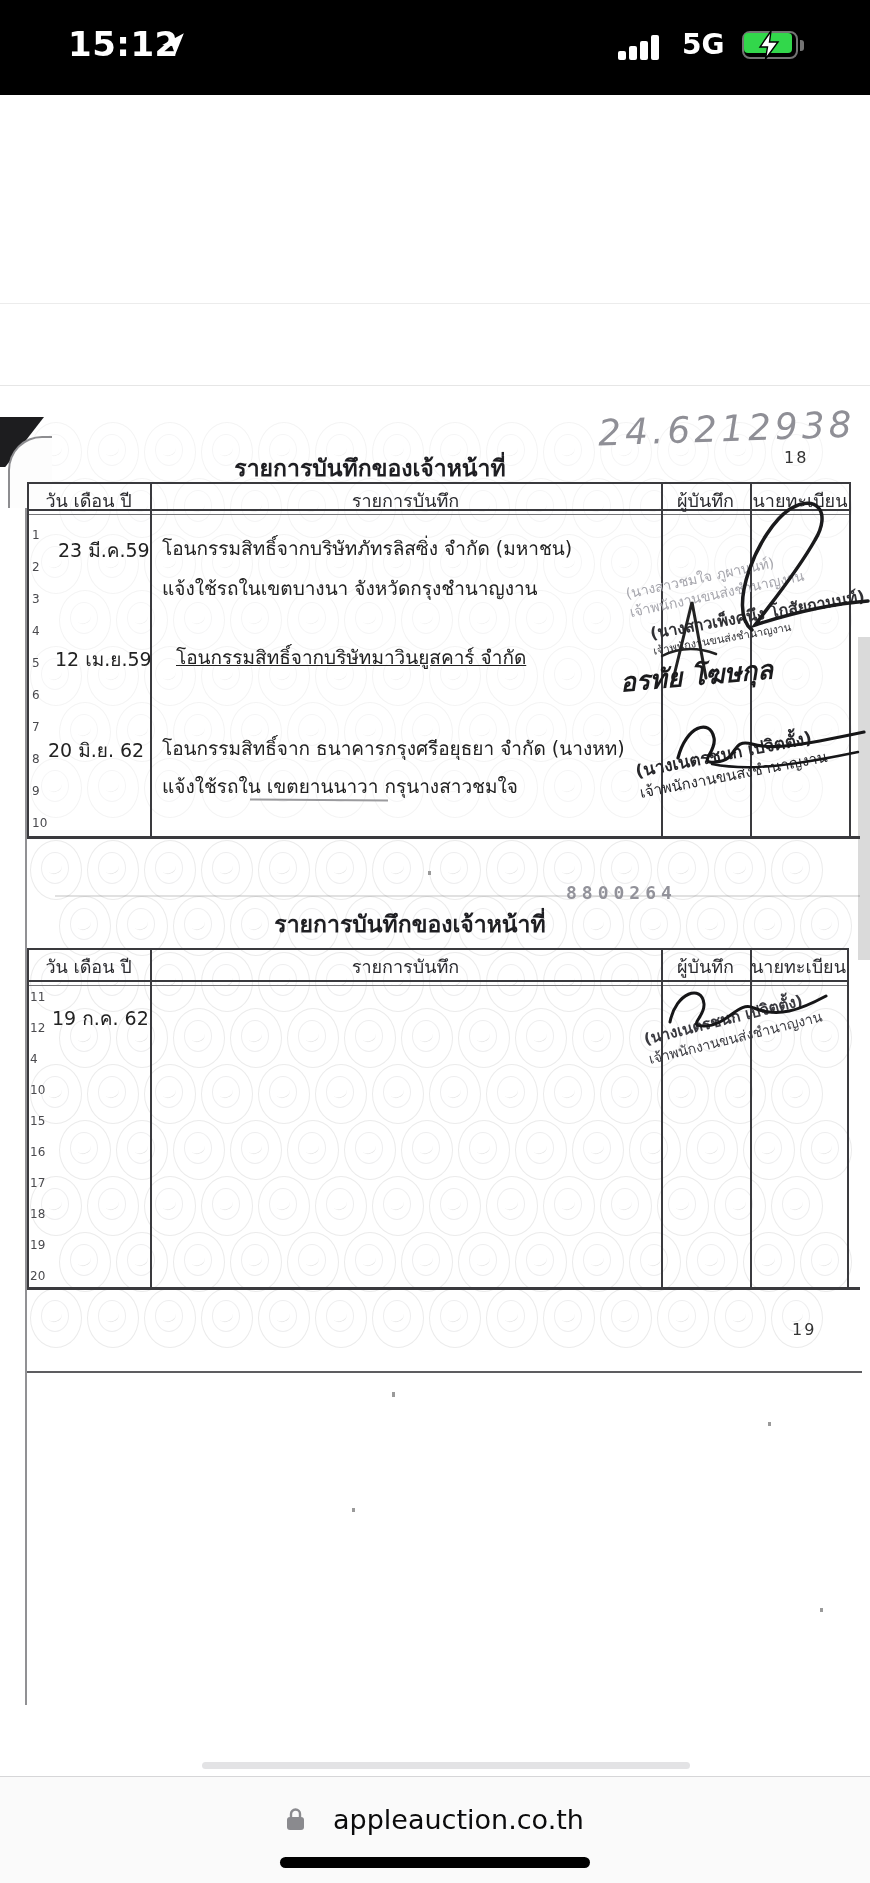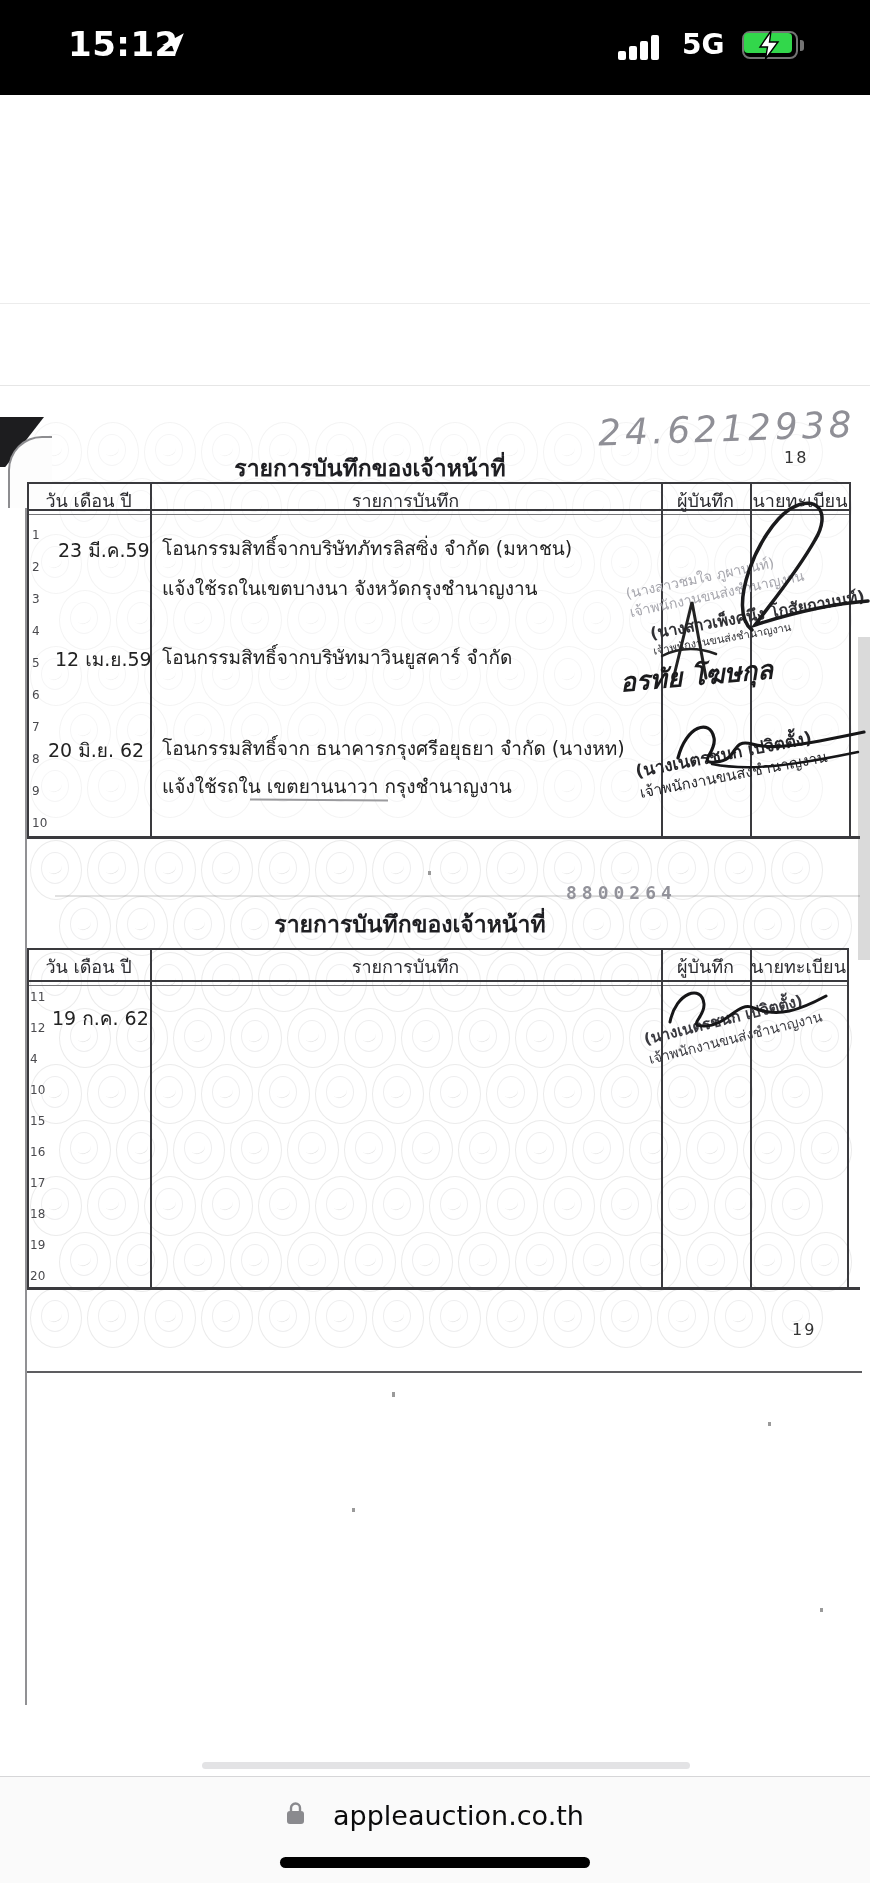--- a/index.html
+++ b/index.html
@@ -55,21 +55,21 @@
   .row3-underline{left:250px;top:799px;width:138px;height:2px;background:#9b9b9e;transform:rotate(.4deg);z-index:7;}
   .gap-line{left:55px;top:895px;width:805px;height:2px;background:rgba(40,40,40,.14);z-index:5;}
   .stamped-number{left:566px;top:882px;font-family:"DejaVu Sans Mono",monospace;font-size:18px;
       color:#92929a;letter-spacing:5px;font-weight:600;z-index:7;}
   .speck{position:absolute;background:#9a9a9a;z-index:3;}
 
   
   .tabpill{left:202px;top:1762px;width:488px;height:7px;background:#e3e3e5;border-radius:4px;z-index:20;}
   .bb-hair{left:0;top:1776px;width:870px;height:1px;background:#d6d6d8;z-index:20;}
   .bottombar{left:0;top:1777px;width:870px;height:106px;background:#fafafa;z-index:21;}
-  .urlrow{left:0;top:1795px;width:870px;height:40px;display:flex;align-items:center;justify-content:center;gap:28px;z-index:22;}
+  .urlrow{left:0;top:1795px;width:870px;height:40px;display:flex;align-items:flex-end;justify-content:center;gap:28px;z-index:22;}
   .url-text{font-size:27px;color:#0b0b0c;}
   .home-ind{left:280px;top:1857px;width:310px;height:11px;background:#000;border-radius:6px;z-index:22;}
 </style>
 </head>
 <body>
 
 <div class="screen">
 
   <div class="abs statusbar">
     <div class="abs sb-time">15:12</div>
@@ -362,25 +362,25 @@
       <span class="linenum" style="left: 32px; top: 752px;">8</span>
       <span class="linenum" style="left: 32px; top: 784px;">9</span>
       <span class="linenum" style="left: 32px; top: 816px;">10</span>
     </div>
 
   <div class="abs cell-date" style="left:58px;top:535px;">23 มี.ค.59</div>
   <div class="abs cell-text" style="left:162px;top:533px;">โอนกรรมสิทธิ์จากบริษัทภัทรลิสซิ่ง จำกัด (มหาชน)</div>
   <div class="abs cell-text" style="left:162px;top:573px;">แจ้งใช้รถในเขตบางนา จังหวัดกรุงชำนาญงาน</div>
 
   <div class="abs cell-date" style="left:55px;top:644px;">12 เม.ย.59</div>
-  <div class="abs cell-text" style="left:162px;top:642px;">โอนกรรมสิทธิ์จากบริษัทมาวินยูสคาร์ จำกัด</div>
+  <div class="abs cell-text" style="left:176px;top:642px;text-decoration:underline;">โอนกรรมสิทธิ์จากบริษัทมาวินยูสคาร์ จำกัด</div>
 
   <div class="abs cell-date" style="left:48px;top:735px;">20 มิ.ย. 62</div>
   <div class="abs cell-text" style="left:162px;top:733px;">โอนกรรมสิทธิ์จาก ธนาคารกรุงศรีอยุธยา จำกัด (นางหท)</div>
-  <div class="abs cell-text" style="left:162px;top:771px;">แจ้งใช้รถใน เขตยานนาวา กรุงชำนาญงาน</div>
+  <div class="abs cell-text" style="left:162px;top:771px;">แจ้งใช้รถใน เขตยานนาวา กรุนางสาวชมใจ</div>
   <div class="abs row3-underline"></div>
 
   <div class="abs sig-svg" style="left:730px;top:492px;">
     <svg width="140" height="152" viewBox="0 0 140 152">
       <path d="M22 138 C -4 118, 28 38, 60 17 C 86 1, 102 20, 85 48 C 67 80, 42 110, 25 133 C 62 121, 100 112, 138 109" fill="none" stroke="#1a1a1c" stroke-width="3.5" stroke-linecap="round"></path>
     </svg>
   </div>
 
   <div class="abs stamp" style="left:626px;top:566px;transform:rotate(-12deg);color:#a6a6ad;font-size:14px;">
     <span class="l1">(นางสาวชมใจ ภูผานนท์)</span>

